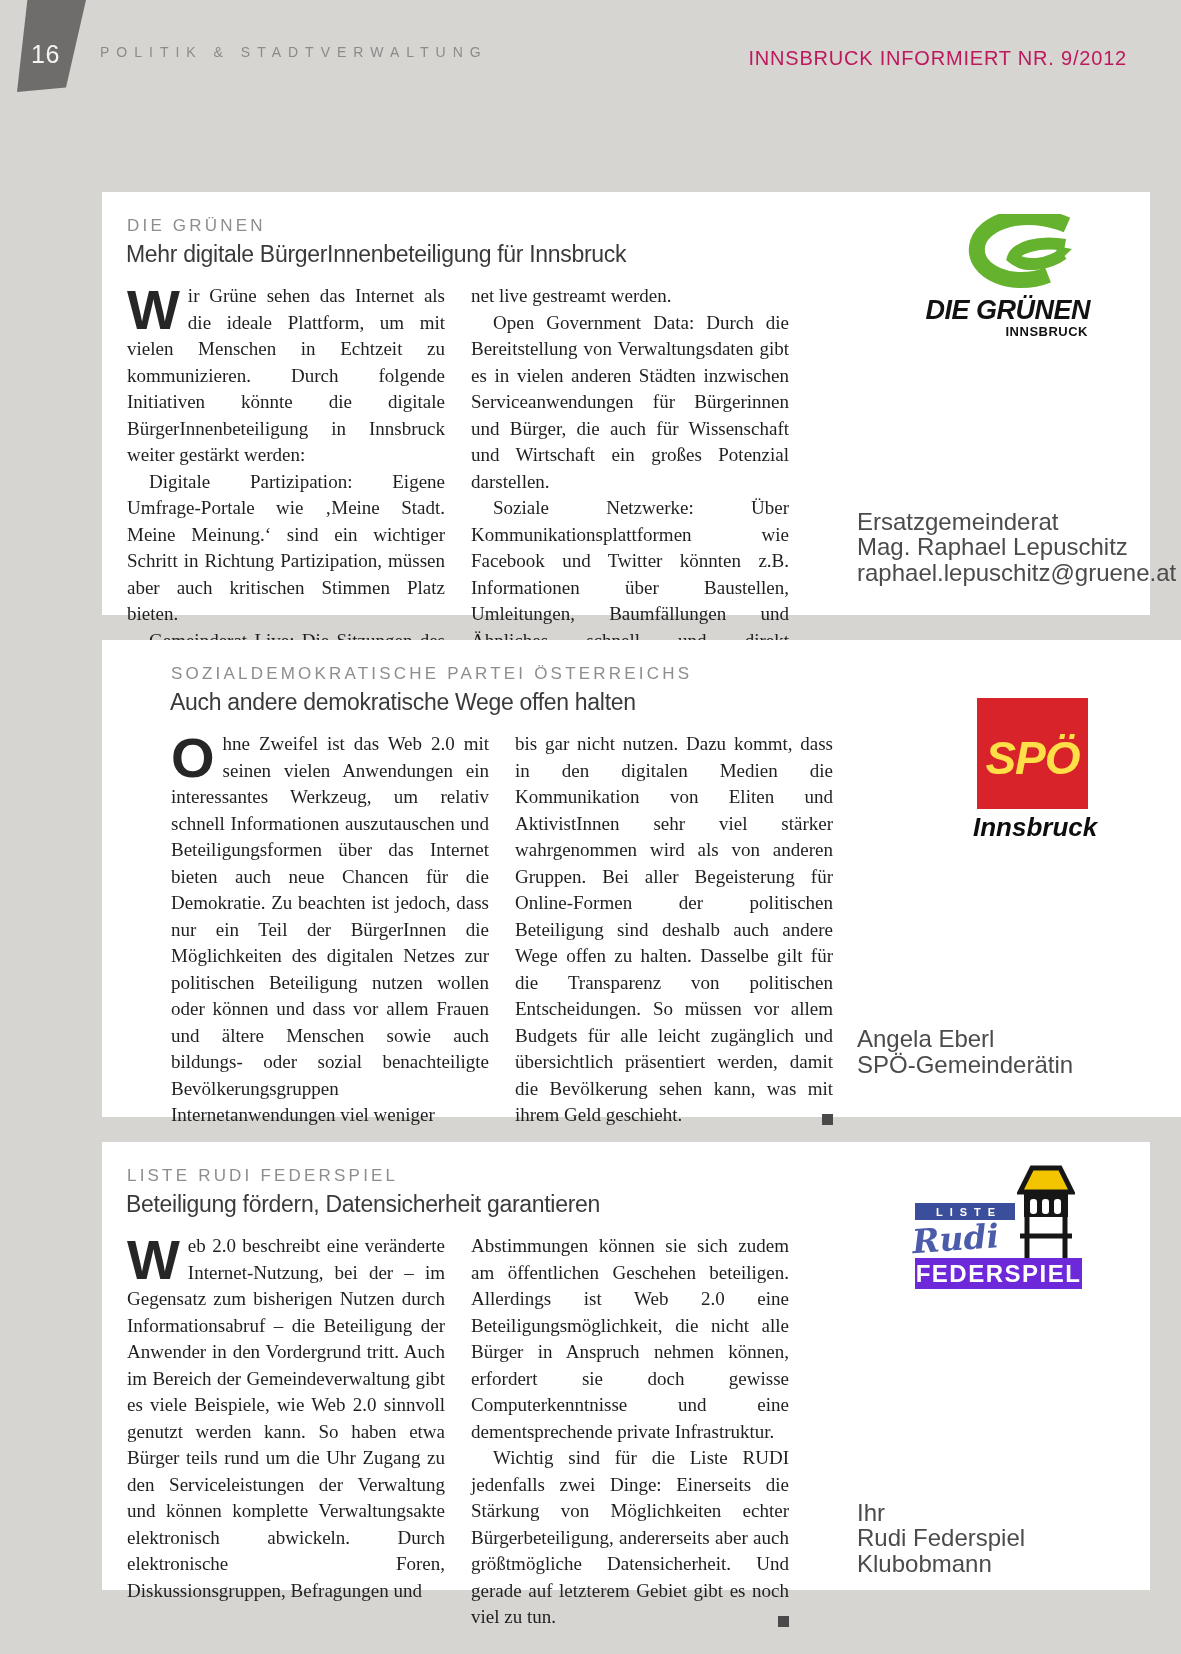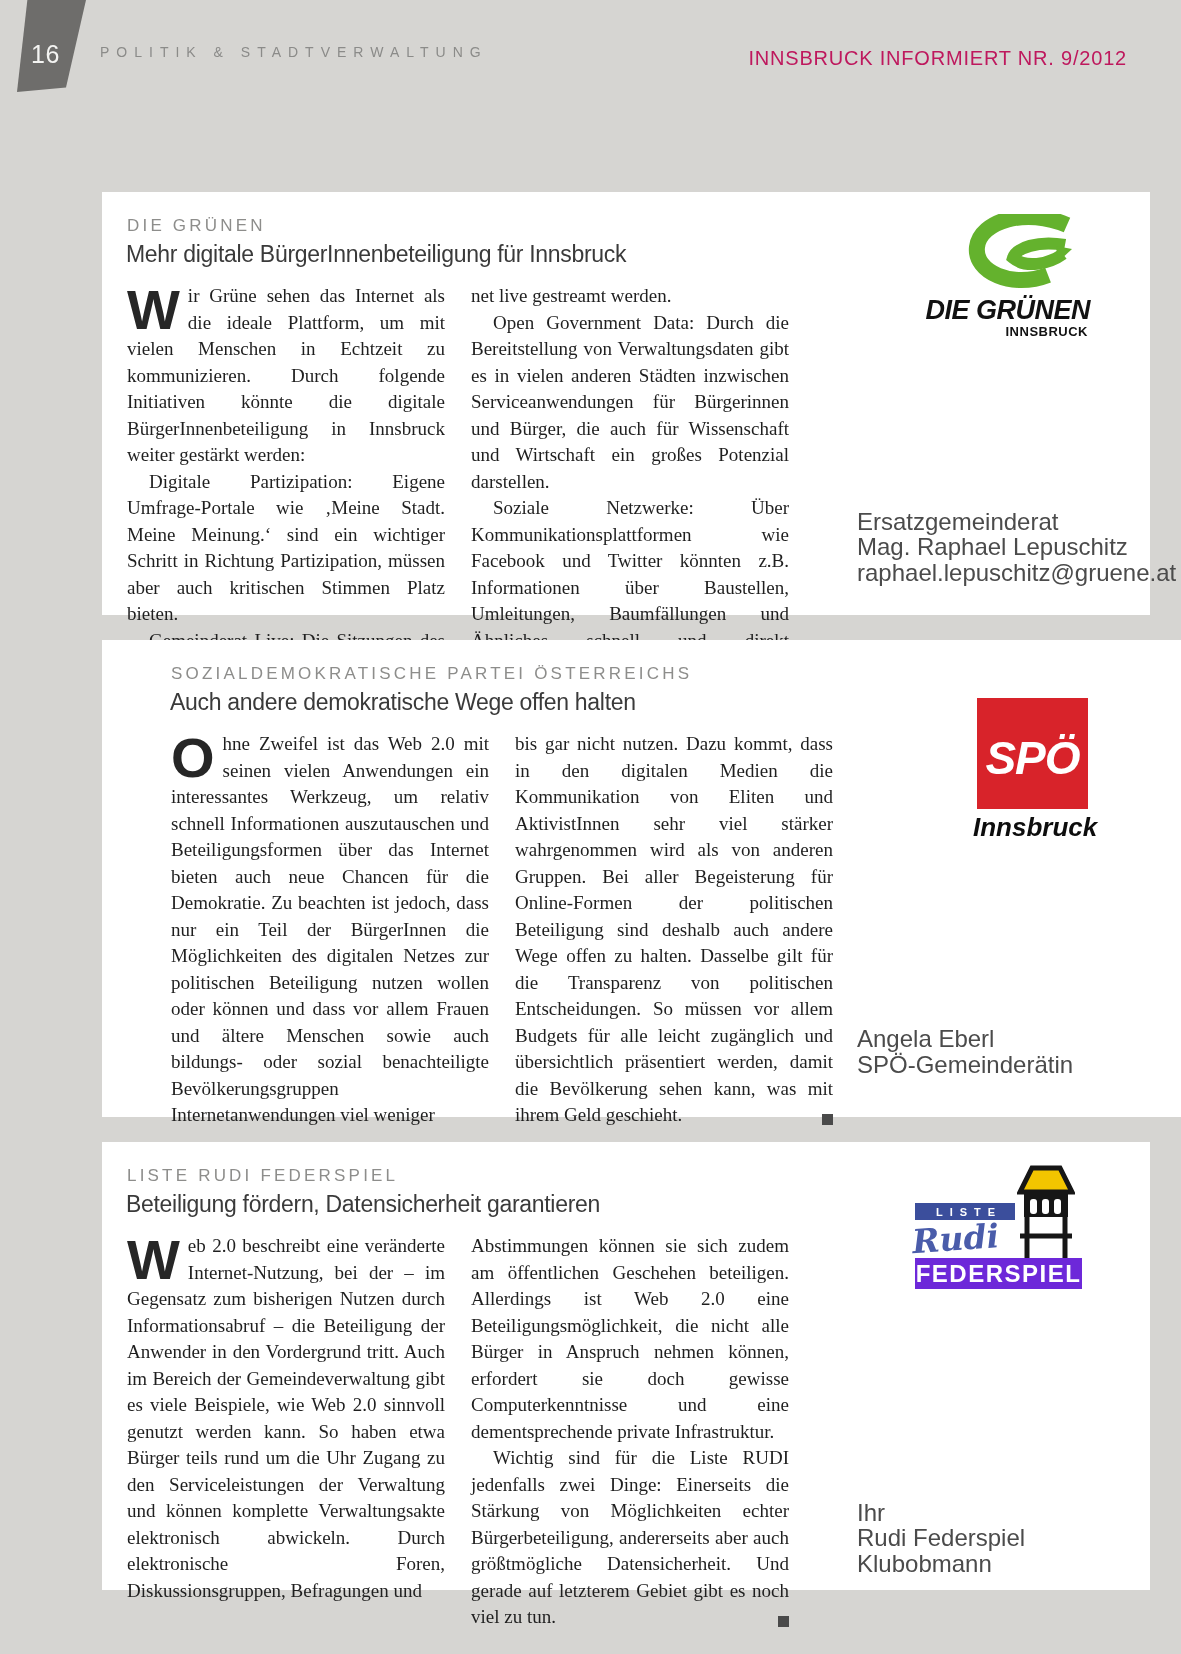--- a/index.html
+++ b/index.html
@@ -93,21 +93,21 @@
     color:#121212; margin-right:2px;
   }
 
   
   .spo-box {
     position:absolute; left:875px; top:58px;
     width:111px; height:111px; background:#d8232a;
     display:flex; align-items:center; justify-content:center;
   }
   .spo-text {
-    color:#ffffff; font-weight:700; font-style:italic;
+    color:#fde047; font-weight:700; font-style:italic;
     font-size:46px; letter-spacing:-1px; padding-top:8px;
   }
   .spo-sub {
     position:absolute; left:871px; top:172px; width:115px;
     text-align:right;
     font-weight:700; font-style:italic; font-size:26px; color:#0d0d0d;
   }
 
   
   .lrf-logo { position:absolute; left:808px; top:22px; width:210px; height:150px; }

